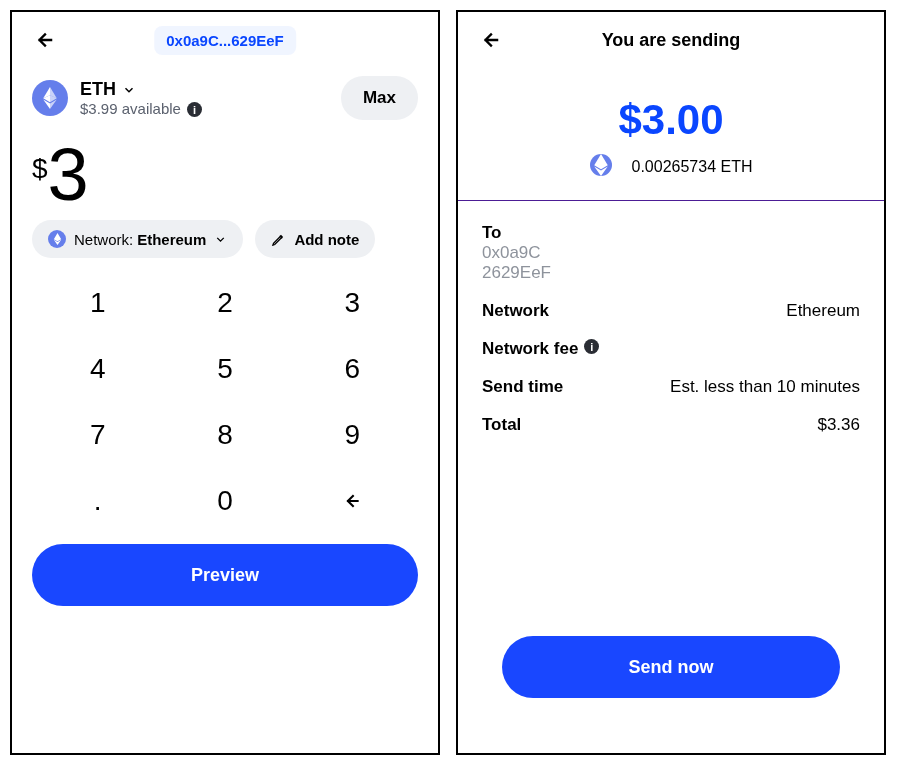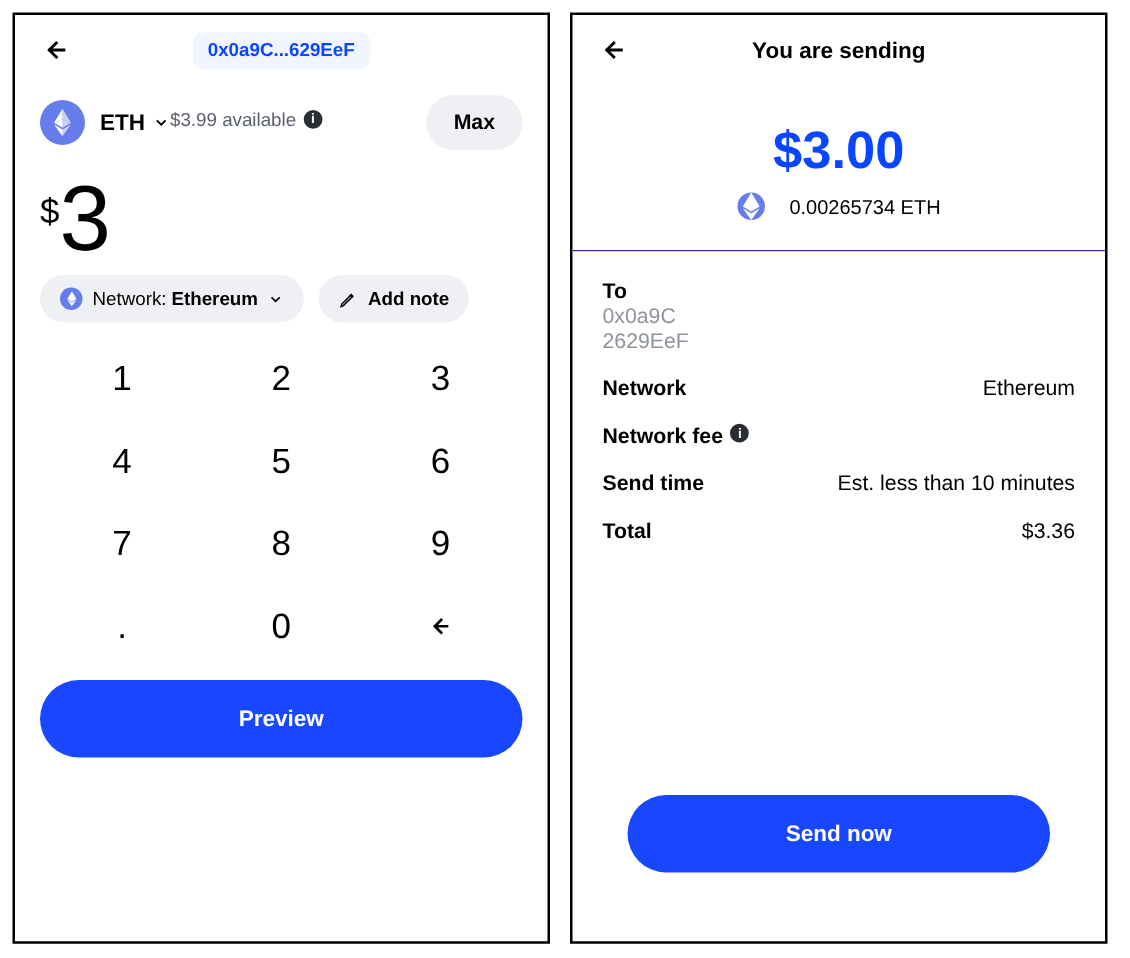--- a/index.html
+++ b/index.html
@@ -54,24 +54,24 @@
     display:flex; align-items:center;
     padding: 8px 20px 0;
   }
   .eth-badge {
     width: 36px; height: 36px; border-radius: 50%;
     background: #657eeb;
     display:flex; align-items:center; justify-content:center;
     margin-right: 12px;
   }
   .eth-badge svg { width: 16px; height: 22px; }
-  .asset-col { flex:1; display:flex; flex-direction:row; }
+  .asset-col { flex:1; display:flex; flex-direction:column; }
   .asset-sym-row { display:flex; align-items:center; gap:6px; }
   .asset-sym { font-weight:700; font-size:18px; }
-  .asset-sub { color:#5b616e; font-size:15px; display:flex; align-items:flex-start; gap:6px; }
+  .asset-sub { color:#5b616e; font-size:15px; display:flex; align-items:flex-end; gap:6px; }
   .info-dot {
     width:15px; height:15px; border-radius:50%; background:#2a2d34; color:#fff;
     display:inline-flex; align-items:center; justify-content:center;
     font-size:11px; font-weight:700;
   }
   .max-btn {
     background:#eef0f3; border:none; border-radius:999px;
     font-weight:700; font-size:17px; padding:12px 22px;
     cursor:pointer;
   }

